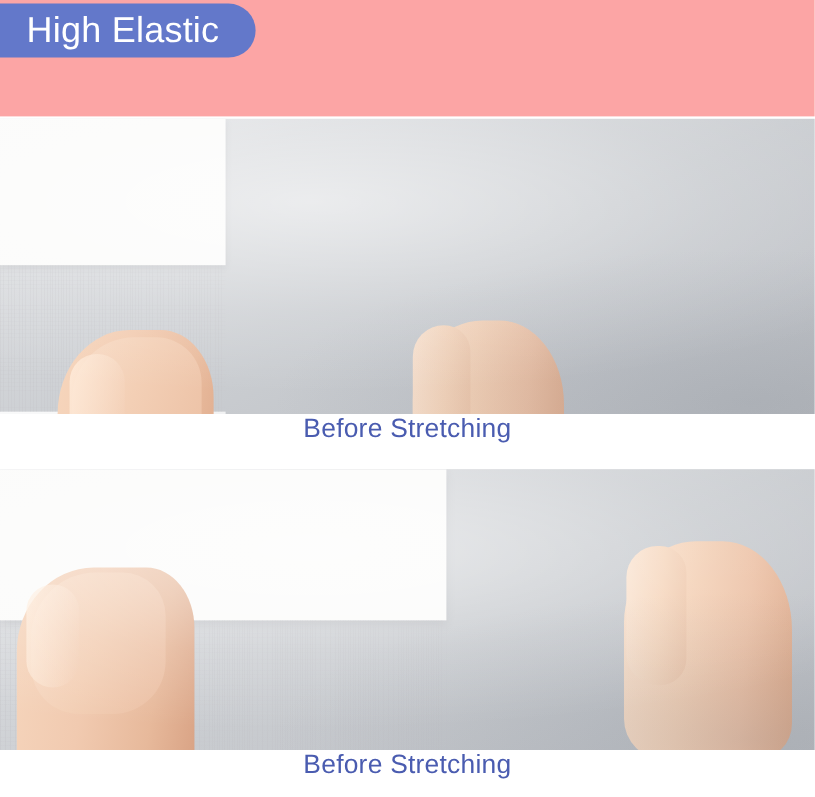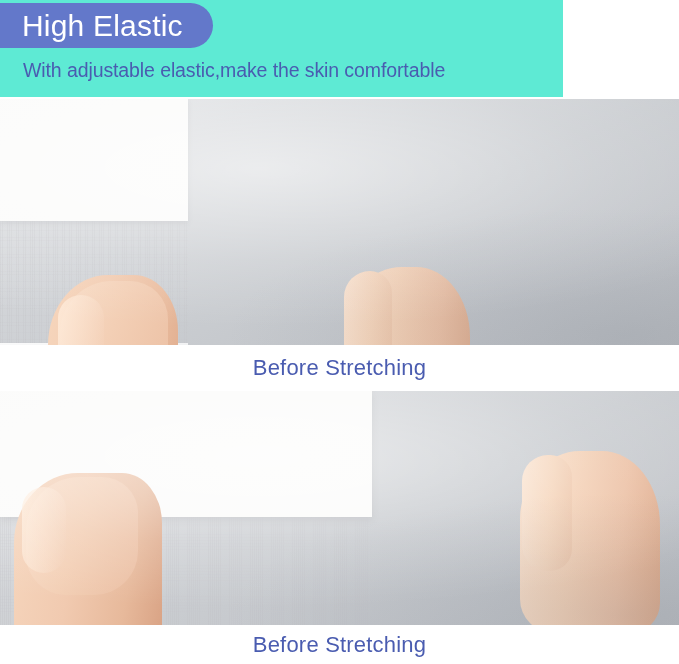--- a/index.html
+++ b/index.html
@@ -12,23 +12,23 @@
     height: 664px;
     font-family: "Liberation Sans", sans-serif;
     overflow: hidden;
     position: relative;
   }
 
   
   .header {
     position: absolute;
     left: 0; top: 0;
-    width: 563px;
+    width: 679px;
     height: 97px;
-    background: #5eead4;
+    background: #fca5a5;
   }
   .badge {
     position: absolute;
     left: 0;
     top: 3px;
     height: 45px;
     padding: 0 30px 0 22px;
     display: flex;
     align-items: center;
     background: #6378ca;
@@ -147,21 +147,21 @@
     z-index: 32;
   }
 
   
   .caption-band {
     position: absolute;
     left: 0;
     width: 679px;
     background: #ffffff;
     display: flex;
-    align-items: center;
+    align-items: flex-start;
     justify-content: center;
   }
   #caption-before { top: 345px; height: 46px; }
   #caption-after  { top: 625px; height: 39px; }
   .caption-text {
     color: #4a5cb0;
     font-size: 22px;
     line-height: 24px;
     letter-spacing: 0.2px;
     white-space: nowrap;
@@ -223,21 +223,20 @@
     z-index: 32;
   }
 </style>
 </head>
 <body>
 
 <div class="header">
   <div class="badge">
     <span class="badge-text">High Elastic</span>
   </div>
-  <div class="subtitle">With adjustable elastic,make the skin comfortable</div>
 </div>
 
 <div class="photo" id="photo-before">
   <div class="hand" id="p1-left-arm"></div>
   <div class="hand" id="p1-left-palm"></div>
   <div class="hand" id="p1-left-knuckle"></div>
 
   <div id="p1-strip"></div>
   <div id="p1-strip-tex"></div>
   <div id="p1-strip-sheen"></div>

